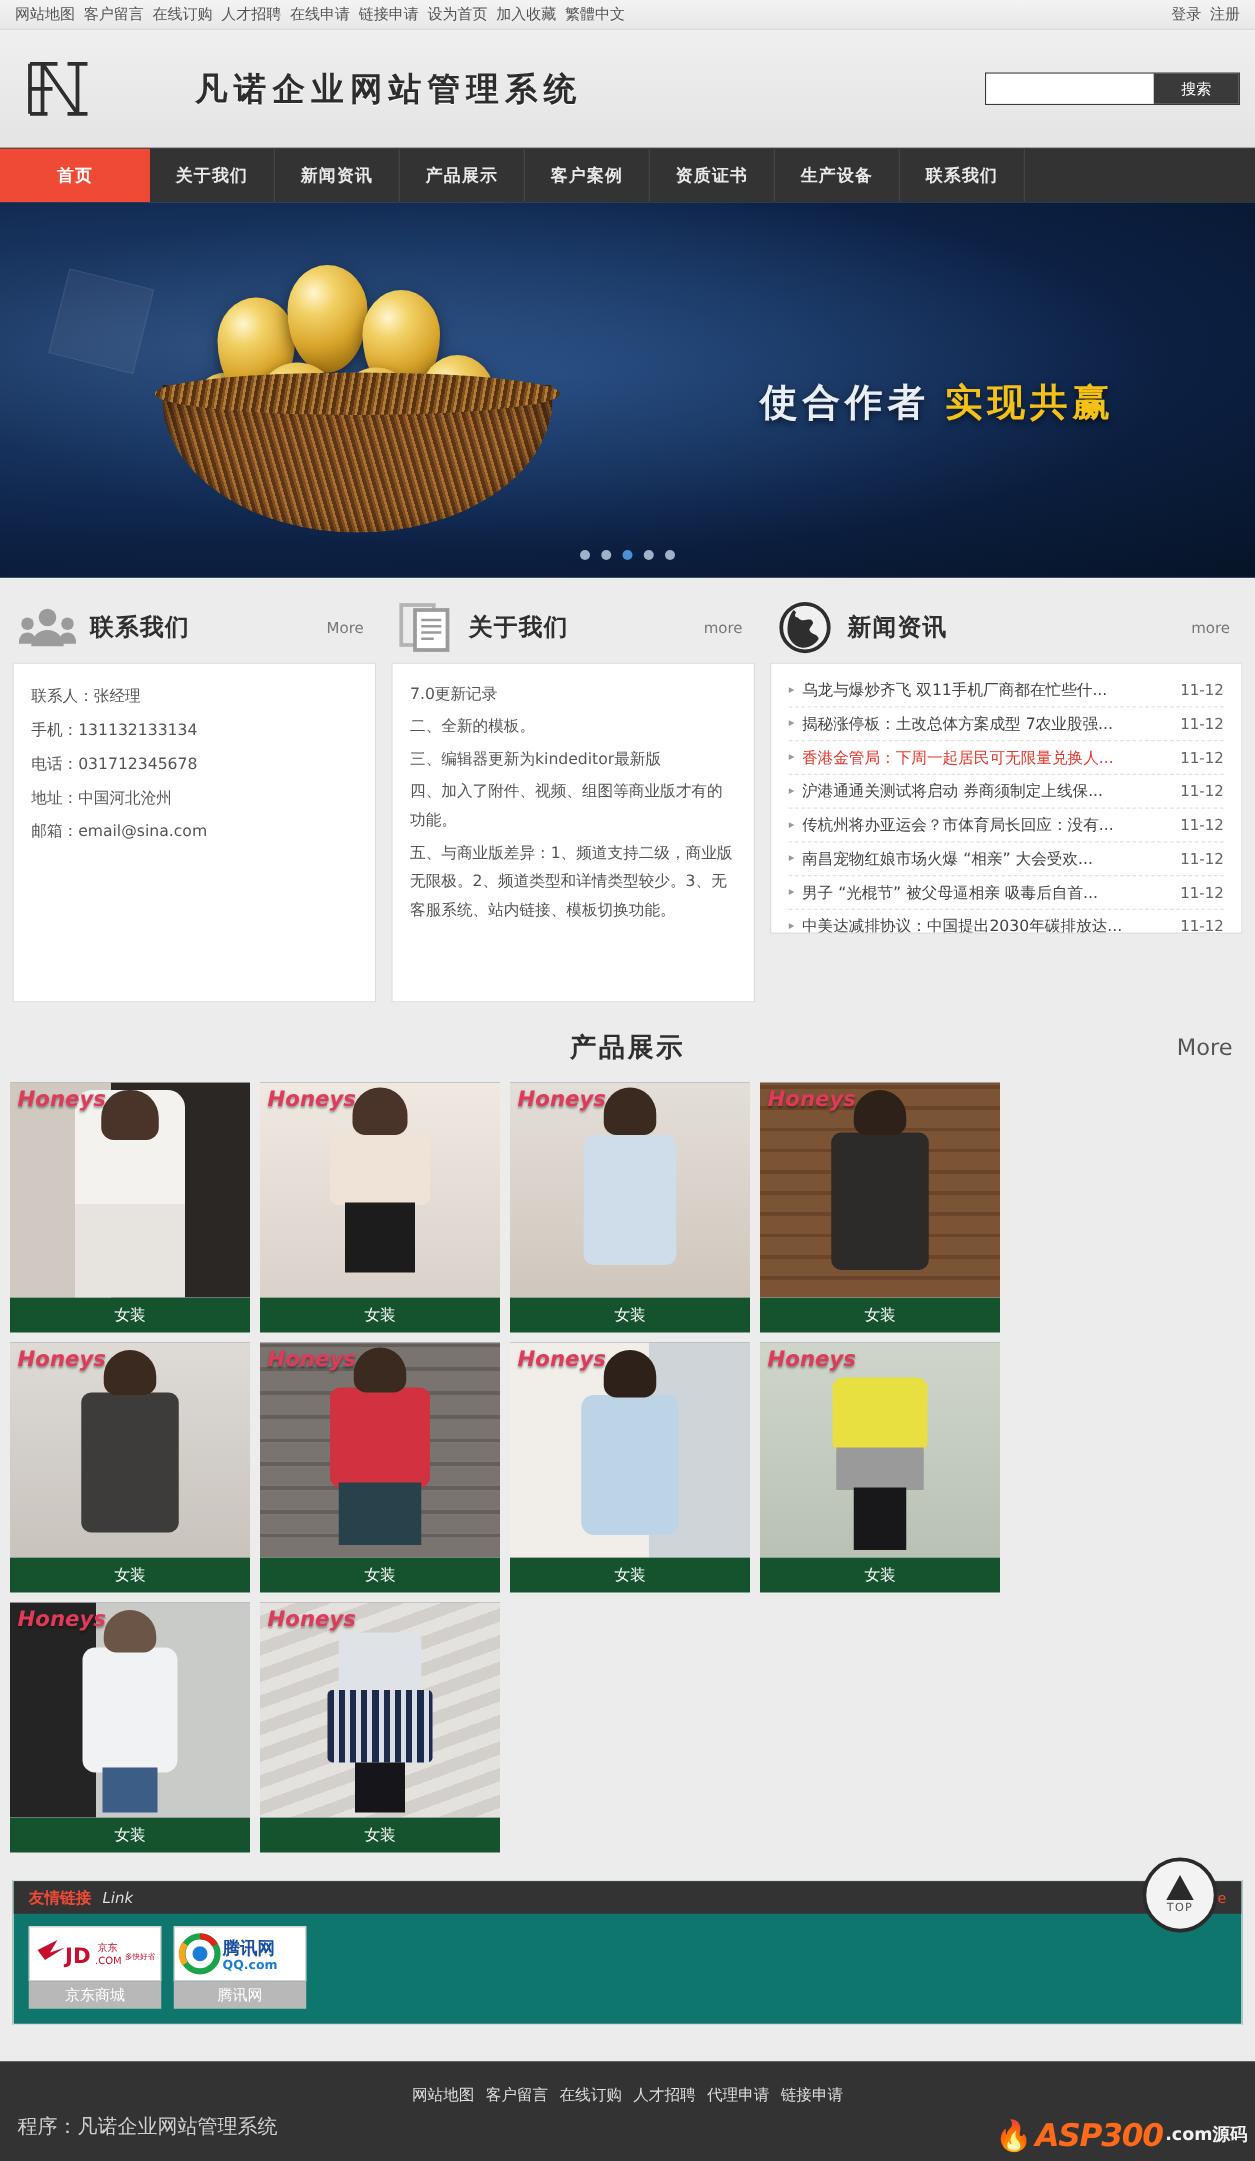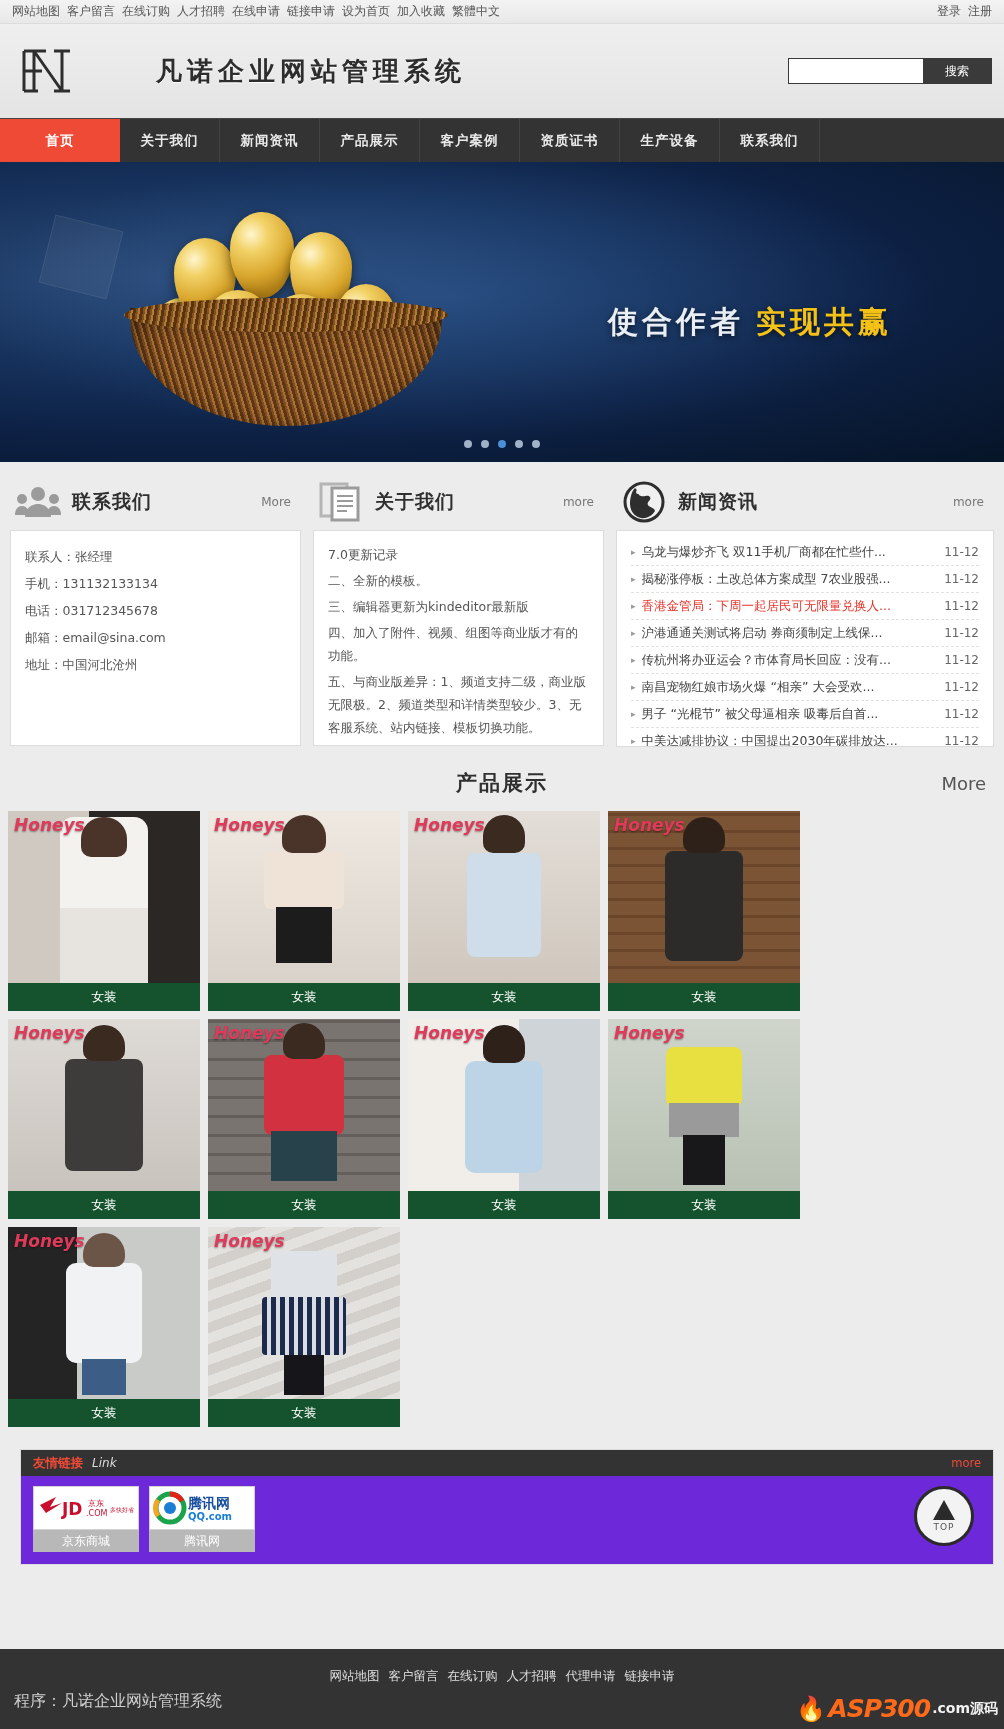--- a/index.html
+++ b/index.html
@@ -137,21 +137,21 @@
   .col.c3{ flex:1; }
 
   .boxhead{
     height:56px; display:flex; align-items:center; gap:10px; padding:0 4px;
   }
   .boxhead .ic{ width:48px; height:44px; flex:0 0 48px; display:flex; align-items:center; justify-content:center; }
   .boxhead .ttl{ font-size:19px; font-weight:bold; color:#2f2f2f; letter-spacing:1px; }
   .boxhead .more{ margin-left:auto; font-size:12px; color:#777; padding-right:6px; cursor:pointer; }
 
   .boxbody{
-    background:#fff; border:1px solid #dcdcdc; height:216px; overflow:hidden;
+    background:#fff; border:1px solid #dcdcdc; height:272px; overflow:hidden;
     padding:12px 14px;
   }
   .contact-line{ font-size:12.5px; color:#555; line-height:27px; }
   .about-text p{ font-size:12.5px; color:#555; line-height:23px; margin-bottom:3px; }
 
   .newsbody{
     background:#fff; border:1px solid #dcdcdc; height:217px; overflow:hidden;
     padding:8px 14px;
   }
   .news-item{
@@ -186,21 +186,21 @@
   .card .brand{
     position:absolute; left:6px; top:4px; font-size:17px; font-weight:bold;
     color:#e03a5a; font-style:italic; text-shadow:0 1px 2px rgba(0,0,0,.4);
     z-index:3;
   }
   .fig{ position:absolute; inset:0; }
   .fig .bg{ position:absolute; inset:0; }
   .fig .body{ position:absolute; left:50%; transform:translateX(-50%); }
 
   
-  .links-wrap{ margin:12px 10px 0 20px; border:1px solid #dcdcdc; background:#6d28d9; }
+  .links-wrap{ margin:12px 10px 0 10px; border:1px solid #dcdcdc; background:#0f766e; }
   .links-head{
     height:26px; background:#333; display:flex; align-items:center; padding:0 12px; gap:9px;
   }
   .links-head .zh{ color:#ef4a36; font-size:12.5px; font-weight:bold; }
   .links-head .en{ color:#ddd; font-size:12px; font-style:italic; }
   .links-head .more{ margin-left:auto; color:#ef4a36; font-size:11.5px; cursor:pointer; }
   .links-body{ padding:10px 12px 12px 12px; }
   .logo-row{ display:flex; gap:10px; }
   .logo-link{ width:106px; cursor:pointer; }
   .logo-link .img{
@@ -335,22 +335,22 @@
             <path d="M32 30c0-6 3-9 7-9s7 3 7 9z"></path>
         </svg>
       </div>
       <div class="ttl">联系我们</div>
       <div class="more">More</div>
     </div>
     <div class="boxbody">
       <div class="contact-line">联系人：张经理</div>
       <div class="contact-line">手机：131132133134</div>
       <div class="contact-line">电话：031712345678</div>
+      <div class="contact-line">地址：中国河北沧州</div>
       <div class="contact-line">邮箱：email@sina.com</div>
-      <div class="contact-line">地址：中国河北沧州</div>
     </div>
   </div>
 
   <div class="col c2">
     <div class="boxhead">
       <div class="ic">
         <svg width="44" height="40" viewBox="0 0 44 40">
           <rect x="2" y="2" width="26" height="32" fill="none" stroke="#b4b4b4" stroke-width="3"></rect>
           <rect x="13" y="6" width="26" height="32" fill="#fff" stroke="#9b9b9b" stroke-width="3"></rect>
           <g stroke="#9b9b9b" stroke-width="2">

